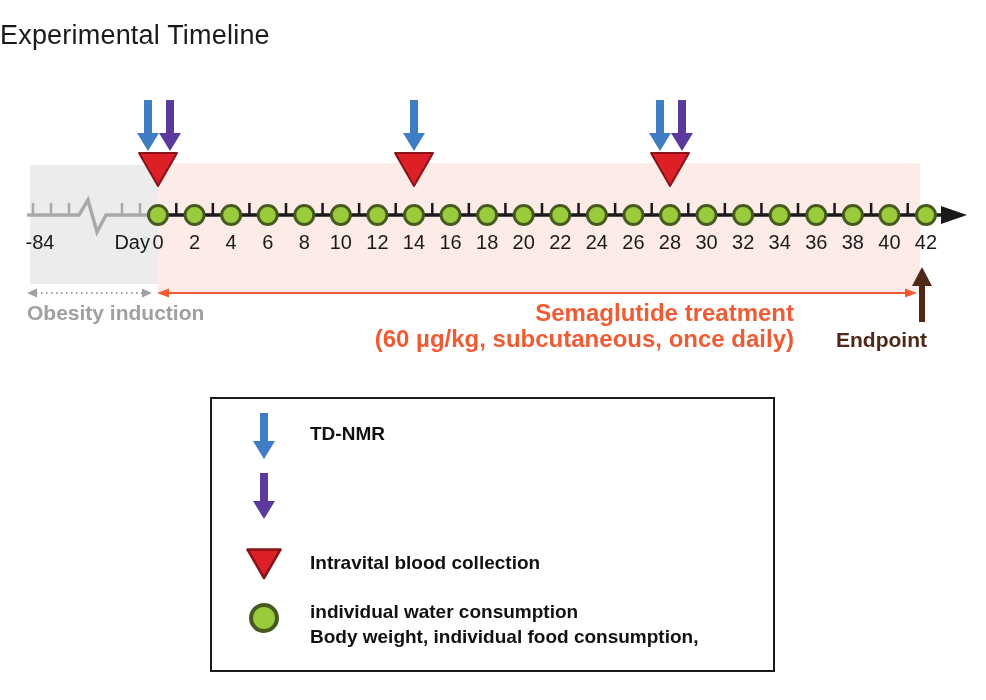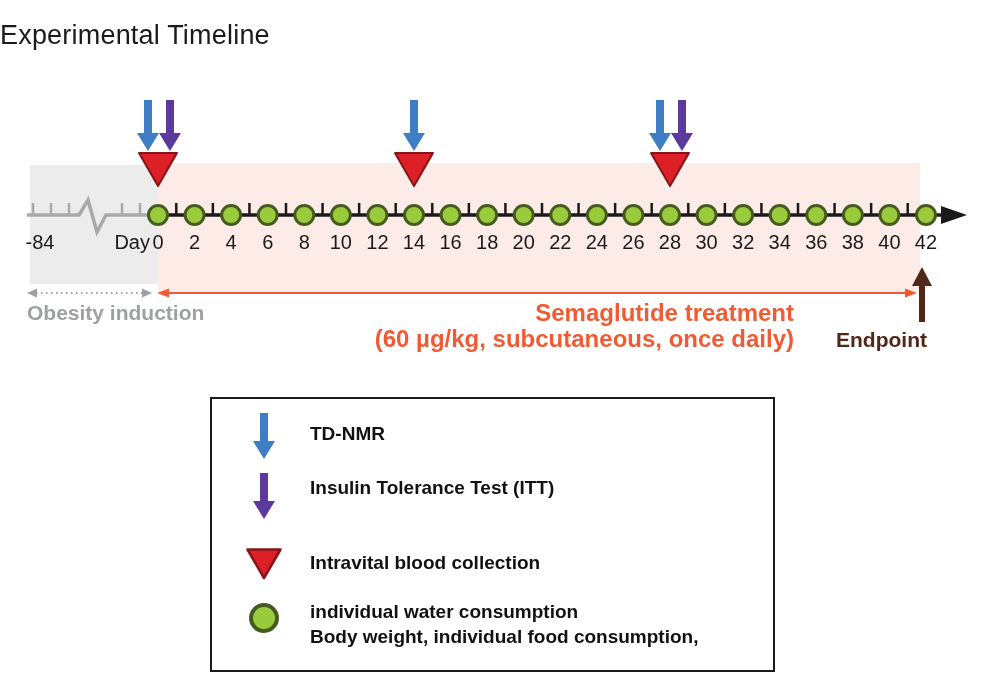--- a/index.html
+++ b/index.html
@@ -144,21 +144,20 @@
 
     <svg class="lg-marker" style="left:39px;top:14px" width="26" height="46" viewBox="0 0 26 46">
       <polygon points="9,0 17,0 17,28 24,28 13,46 2,28 9,28" fill="var(--blue)"></polygon>
     </svg>
     <div class="lg-label" style="top:22px">TD-NMR</div>
 
     <svg class="lg-marker" style="left:39px;top:74px" width="26" height="46" viewBox="0 0 26 46">
       <polygon points="9,0 17,0 17,28 24,28 13,46 2,28 9,28" fill="var(--purple)"></polygon>
     </svg>
     <div class="lg-label" style="top:76px">
-      <div>Insulin Tolerance Test (ITT)</div>
     </div>
 
     <svg class="lg-marker" style="left:33px;top:148px" width="38" height="34" viewBox="0 0 38 34">
       <polygon points="2.5,2.5 35.5,2.5 19,31" fill="var(--red-fill)" stroke="var(--red-stroke)" stroke-width="2.5" stroke-linejoin="round"></polygon>
     </svg>
     <div class="lg-label" style="top:151px">Intravital blood collection</div>
 
     <svg class="lg-marker" style="left:36px;top:203px" width="32" height="32" viewBox="0 0 32 32">
       <circle cx="16" cy="16" r="13" fill="var(--green-fill)" stroke="var(--green-stroke)" stroke-width="4"></circle>
     </svg>

